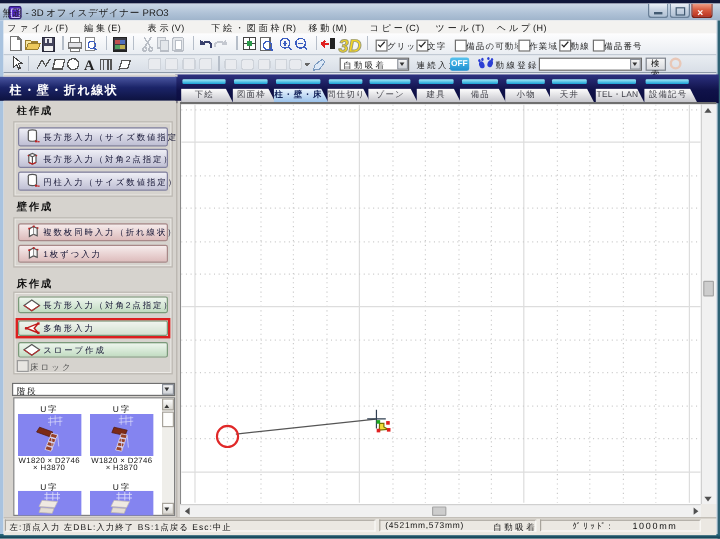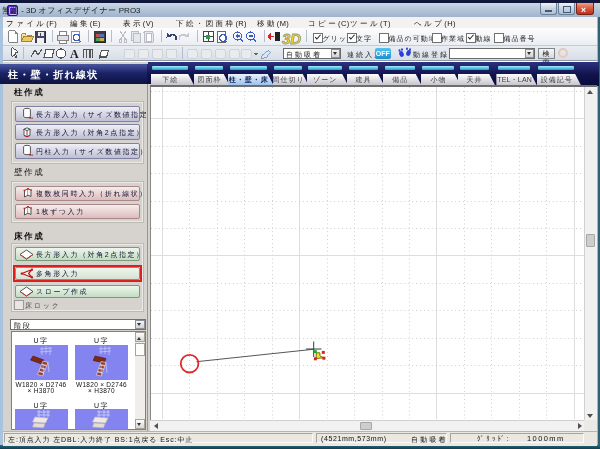--- a/index.html
+++ b/index.html
@@ -26,21 +26,21 @@
 <div class="ab" style="left:596.5px;top:17px;width:1.5px;height:428px;background:#9fb6ce"></div>
 <div class="ab" style="left:598px;top:17px;width:2px;height:432px;background:#2e6274"></div>
 <div class="ab" style="left:0;top:444.5px;width:600px;height:4.5px;background:linear-gradient(#2a6a80,#113c4e)"></div>
 <div class="ab" style="left:2.5px;top:17px;width:594px;height:11px;background:#f3f2f0"></div>
 <div class="ab" style="left:6px;top:18.5px;font-size:7.5px;color:#141414;white-space:nowrap"><span style="letter-spacing:2.4px">ファイル</span><span style="letter-spacing:0.4px">(F)</span></div>
 <div class="ab" style="left:70px;top:18.5px;font-size:7.5px;color:#141414;white-space:nowrap"><span style="letter-spacing:2.4px">編集</span><span style="letter-spacing:0.4px">(E)</span></div>
 <div class="ab" style="left:123px;top:18.5px;font-size:7.5px;color:#141414;white-space:nowrap"><span style="letter-spacing:2.4px">表示</span><span style="letter-spacing:0.4px">(V)</span></div>
 <div class="ab" style="left:176px;top:18.5px;font-size:7.5px;color:#141414;white-space:nowrap"><span style="letter-spacing:2.4px">下絵・図面枠</span><span style="letter-spacing:0.4px">(R)</span></div>
 <div class="ab" style="left:257px;top:18.5px;font-size:7.5px;color:#141414;white-space:nowrap"><span style="letter-spacing:2.4px">移動</span><span style="letter-spacing:0.4px">(M)</span></div>
 <div class="ab" style="left:308px;top:18.5px;font-size:7.5px;color:#141414;white-space:nowrap"><span style="letter-spacing:2.4px">コピー</span><span style="letter-spacing:0.4px">(C)</span></div>
-<div class="ab" style="left:350px;top:18.5px;font-size:7.5px;color:#141414;white-space:nowrap"><span style="letter-spacing:2.4px">ツール</span><span style="letter-spacing:0.4px">(T)</span></div>
+<div class="ab" style="left:363px;top:18.5px;font-size:7.5px;color:#141414;white-space:nowrap"><span style="letter-spacing:2.4px">ツール</span><span style="letter-spacing:0.4px">(T)</span></div>
 <div class="ab" style="left:414px;top:18.5px;font-size:7.5px;color:#141414;white-space:nowrap"><span style="letter-spacing:2.4px">ヘルプ</span><span style="letter-spacing:0.4px">(H)</span></div>
 <div class="ab" style="left:2.5px;top:28px;width:594px;height:33px;background:linear-gradient(#fdfdfe,#e3e8ee 70%,#d7dde6)"></div>
 <div class="ab" style="left:2.5px;top:44.6px;width:594px;height:1px;background:#c2cad4"></div>
 <div class="ab" style="left:2.5px;top:60.2px;width:594px;height:1.3px;background:#8d99a8"></div>
 <svg class="ab" style="left:0;top:0" width="600" height="85" viewBox="0 0 600 85">
 <g shape-rendering="crispEdges">
 <path d="M8.5 30.5 h6.5 l2.5 2.5 v9 h-9 z" fill="#fff" stroke="#777" stroke-width="0.9"></path>
       <path d="M15 30.5 v2.5 h2.5" fill="none" stroke="#777" stroke-width="0.9"></path>
 <path d="M21.5 41.5 v-8 h4 l1 1.5 h5 v1.5" fill="#f6e6a2" stroke="#9a7d2c" stroke-width="0.9"></path>
       <path d="M21.5 41.5 l2.2 -5.5 h10 l-2.2 5.5 z" fill="#edc95c" stroke="#9a7d2c" stroke-width="0.9"></path>
@@ -211,21 +211,21 @@
 <div class="ab" style="left:538.1px;top:65.5px;width:36.3px;height:4px;background:linear-gradient(#a8ecf8,#17a0d4);border-radius:1px"></div>
 <div class="ab" style="left:536.6px;top:73.5px;width:45.3px;height:11.8px;background:linear-gradient(#fdfdfd,#c6c6cc);clip-path:polygon(0 0,38.3px 0,44.3px 100%,0 100%)">
     <div style="font-size:7px;font-weight:normal;color:#3c3c44;text-align:center;line-height:12px;letter-spacing:1px;width:40.3px;white-space:nowrap;overflow:hidden">設備記号</div>
   </div>
 <div class="ab" style="left:2.5px;top:61.5px;width:145px;height:2.5px;background:#d6d3ce"></div>
 <div class="ab" style="left:0px;top:64px;width:147px;height:19.5px;background:linear-gradient(#4a56a0,#1b2468 45%,#0d123f)"></div>
 <div class="ab" style="left:8px;top:68px;font-size:10px;font-weight:bold;color:#fff;letter-spacing:1.3px;white-space:nowrap">柱・壁・折れ線状</div>
 <div class="ab" style="left:2.5px;top:83.5px;width:144.5px;height:347px;background:#d6d3ce"></div>
 <div class="ab" style="left:146.5px;top:83.5px;width:1px;height:347px;background:#9a968e"></div>
 <div class="ab" style="left:14px;top:86.5px;font-size:8.5px;font-weight:bold;color:#111;letter-spacing:1.6px;white-space:nowrap">柱作成</div>
-<div class="ab" style="left:14px;top:167px;font-size:8.5px;font-weight:normal;color:#111;letter-spacing:1.6px;white-space:nowrap">壁作成</div>
+<div class="ab" style="left:14px;top:167px;font-size:8.5px;font-weight:bold;color:#111;letter-spacing:1.6px;white-space:nowrap">壁作成</div>
 <div class="ab" style="left:14px;top:230.5px;font-size:8.5px;font-weight:bold;color:#111;letter-spacing:1.6px;white-space:nowrap">床作成</div>
 <div class="ab" style="left:11px;top:100.5px;width:133px;height:63.5px;border:1px solid #bcb8b2;box-shadow:inset 0 0 0 1px #eceae6;box-sizing:border-box"></div>
 <div class="ab" style="left:11px;top:181px;width:133px;height:42px;border:1px solid #bcb8b2;box-shadow:inset 0 0 0 1px #eceae6;box-sizing:border-box"></div>
 <div class="ab" style="left:11px;top:243px;width:133px;height:68.5px;border:1px solid #bcb8b2;box-shadow:inset 0 0 0 1px #eceae6;box-sizing:border-box"></div>
 <div class="ab" style="left:15px;top:105.5px;width:125px;height:16px;background:linear-gradient(#efeff6,#bfbfd4);border:1px solid #8080a0;border-radius:2px;box-sizing:border-box;"></div>
 <svg class="ab" style="left:21px;top:107px" width="13" height="13" viewBox="0 0 13 13">
     <ellipse cx="6" cy="2.8" rx="3.4" ry="1.5" fill="#fff" stroke="#555"></ellipse>
     <path d="M2.6 2.8 v6.4 a3.4 1.5 0 0 0 6.8 0 v-6.4" fill="#fff" stroke="#555"></path>
     <rect x="8.2" y="10" width="2" height="1.6" fill="#c02020"></rect>
     <rect x="10.4" y="10.6" width="1.6" height="1" fill="#c02020"></rect>

